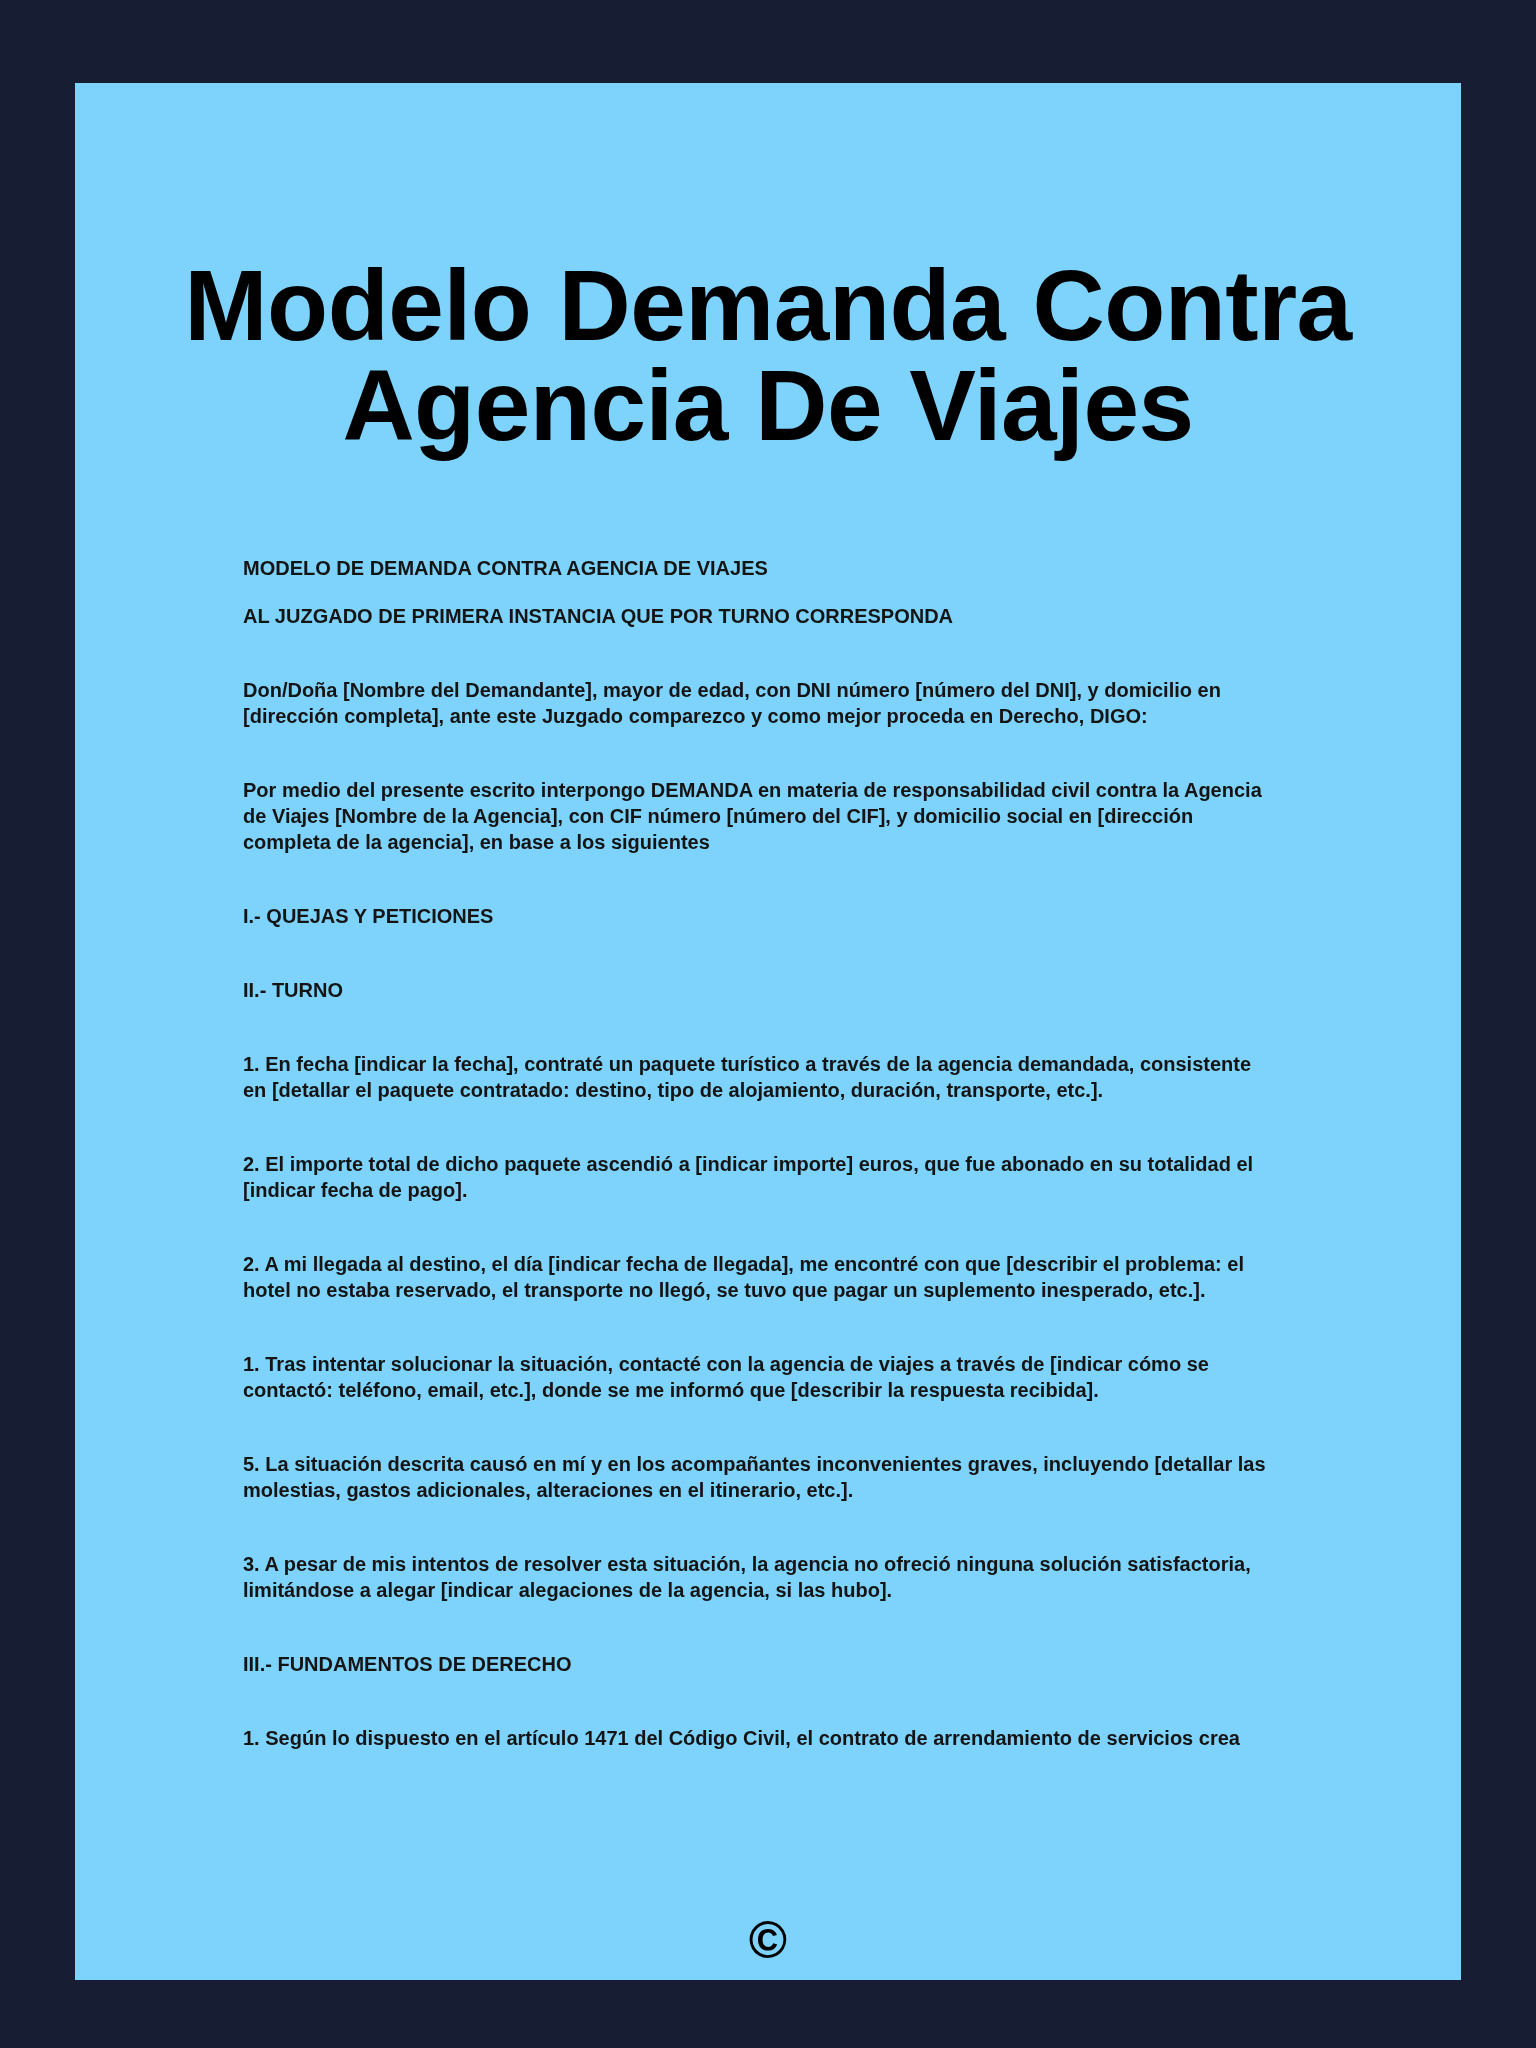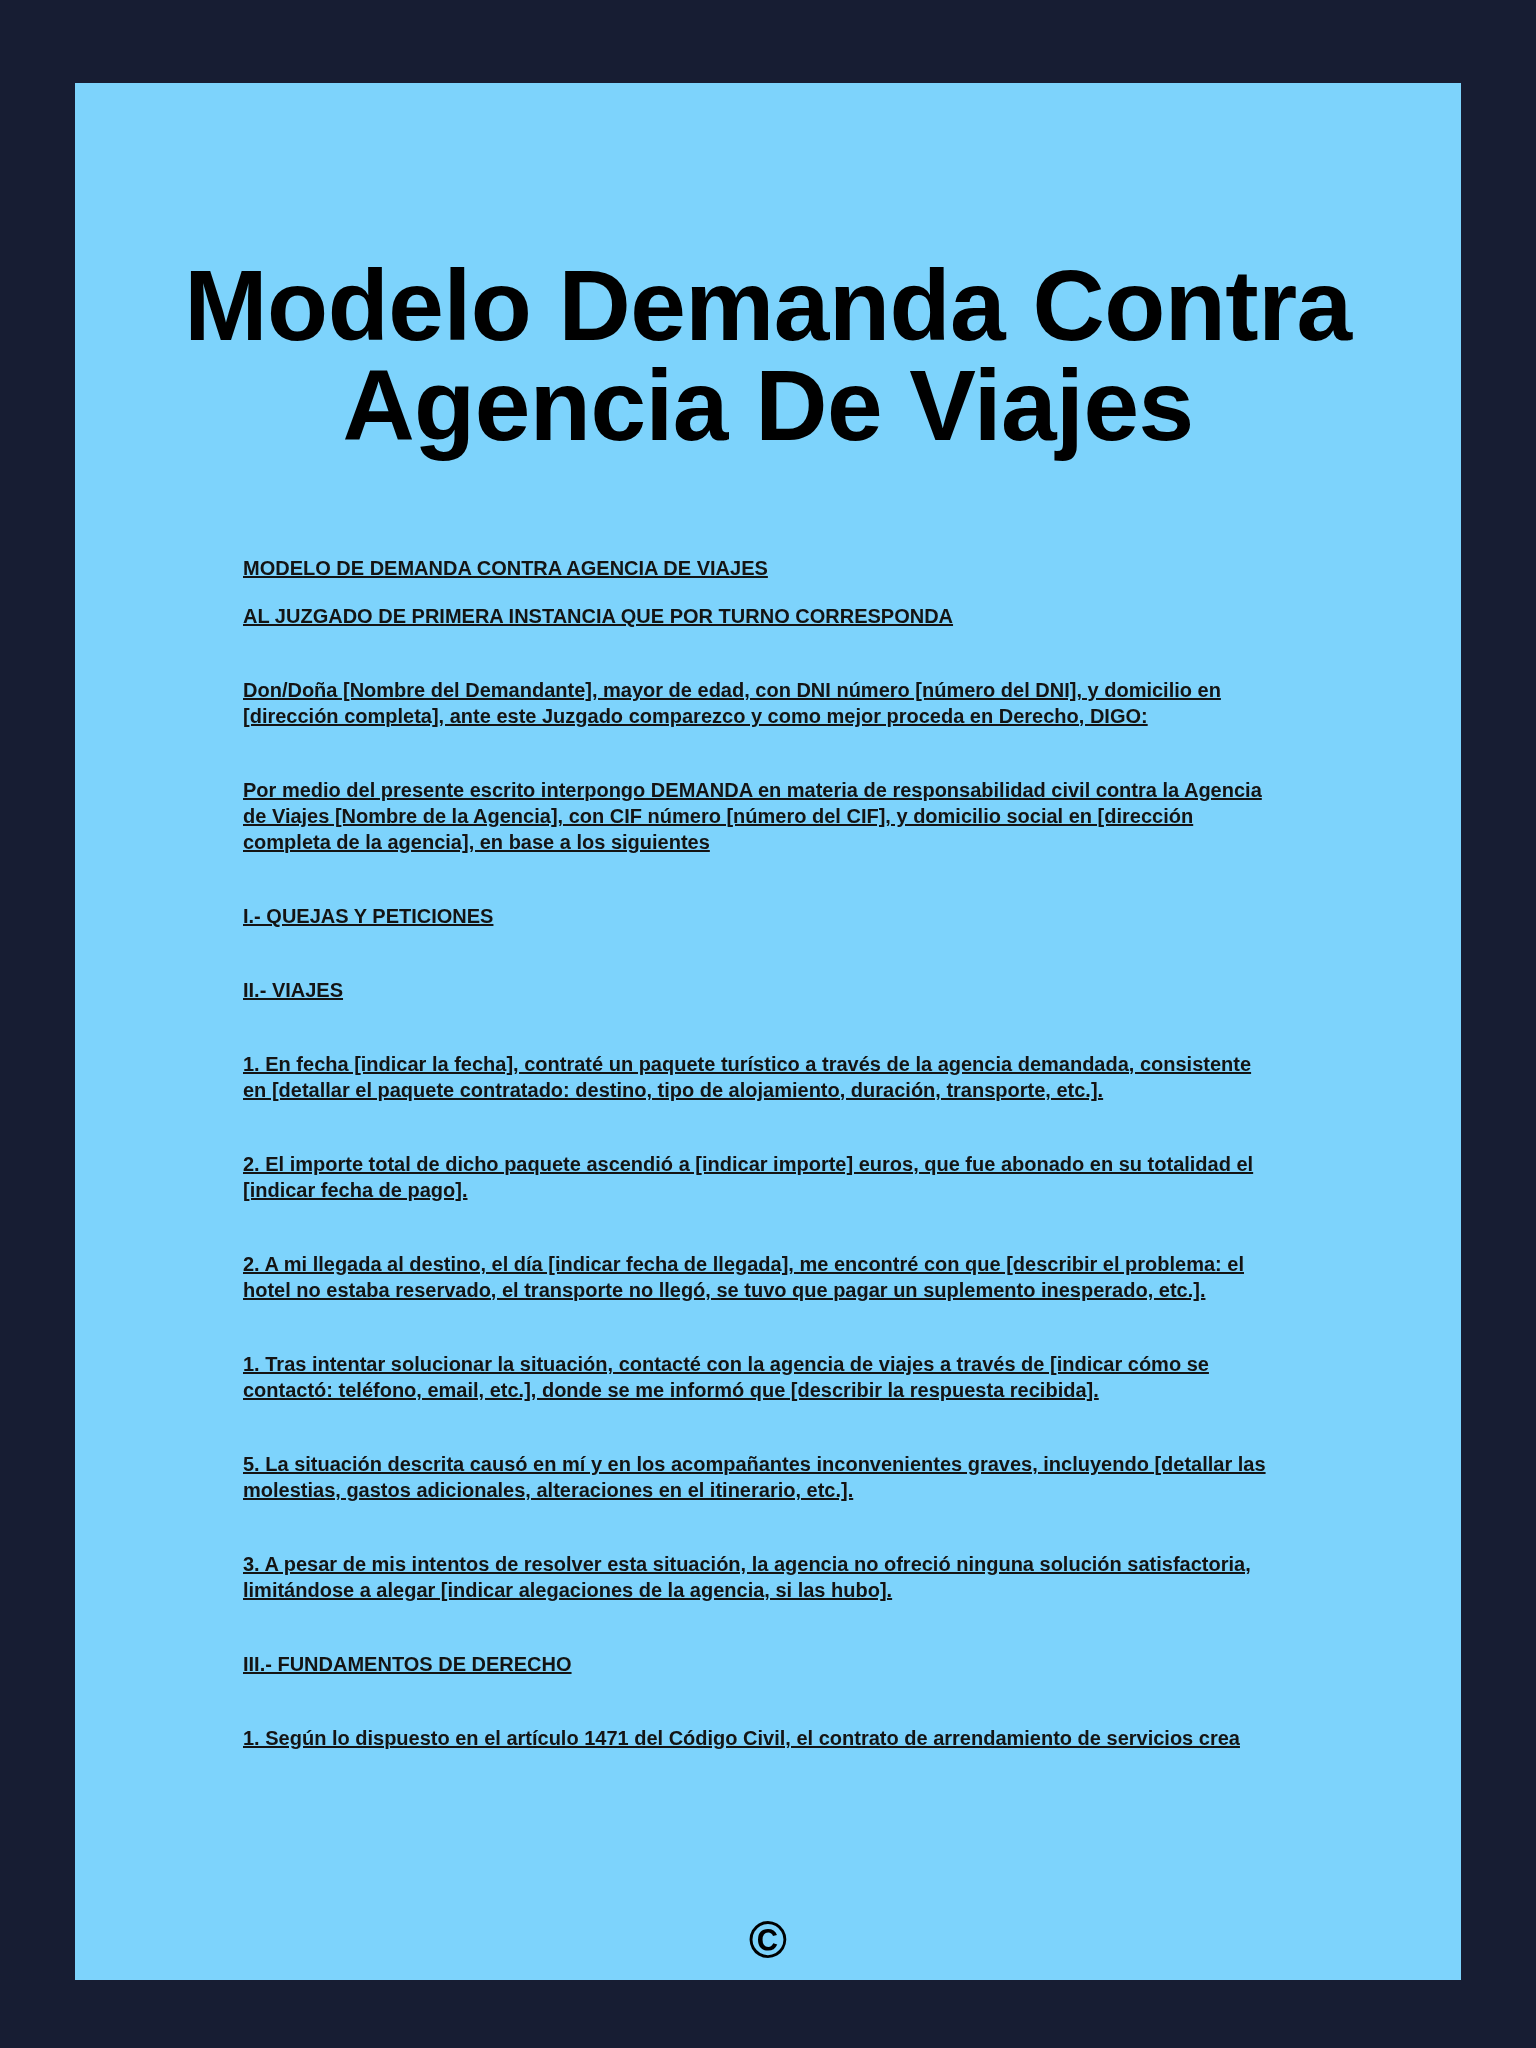--- a/index.html
+++ b/index.html
@@ -34,21 +34,21 @@
     font-weight: 700;
   }
   .doc-title .title-line { white-space: nowrap; }
   .content {
     margin-left: 168px;
     width: 1030px;
     font-size: 20px;
     line-height: 26px;
     color: #141414;
   }
-  .block { margin: 16px 0 48px 0; text-decoration: underline; }
+  .block { margin: 16px 0 48px 0; }
   .gap-sm { margin-bottom: 22px; }
   .section { margin-top: 26px; }
   .copyright {
     position: absolute;
     left: 0;
     bottom: 14px;
     width: 100%;
     text-align: center;
     font-size: 52px;
     line-height: 52px;
@@ -65,21 +65,21 @@
     <div class="title-line">Modelo Demanda Contra</div>
     <div class="title-line">Agencia De Viajes</div>
   </h1>
 
   <div class="content">
     <p class="block gap-sm">MODELO DE DEMANDA CONTRA AGENCIA DE VIAJES</p>
     <p class="block">AL JUZGADO DE PRIMERA INSTANCIA QUE POR TURNO CORRESPONDA</p>
     <p class="block">Don/Doña [Nombre del Demandante], mayor de edad, con DNI número [número del DNI], y domicilio en [dirección completa], ante este Juzgado comparezco y como mejor proceda en Derecho, DIGO:</p>
     <p class="block">Por medio del presente escrito interpongo DEMANDA en materia de responsabilidad civil contra la Agencia de Viajes [Nombre de la Agencia], con CIF número [número del CIF], y domicilio social en [dirección completa de la agencia], en base a los siguientes</p>
     <p class="block section">I.- QUEJAS Y PETICIONES</p>
-    <p class="block section">II.- VIAJES</p>
+    <p class="block section">II.- TURNO</p>
     <p class="block">1. En fecha [indicar la fecha], contraté un paquete turístico a través de la agencia demandada, consistente en [detallar el paquete contratado: destino, tipo de alojamiento, duración, transporte, etc.].</p>
     <p class="block">2. El importe total de dicho paquete ascendió a [indicar importe] euros, que fue abonado en su totalidad el [indicar fecha de pago].</p>
     <p class="block">2. A mi llegada al destino, el día [indicar fecha de llegada], me encontré con que [describir el problema: el hotel no estaba reservado, el transporte no llegó, se tuvo que pagar un suplemento inesperado, etc.].</p>
     <p class="block">1. Tras intentar solucionar la situación, contacté con la agencia de viajes a través de [indicar cómo se contactó: teléfono, email, etc.], donde se me informó que [describir la respuesta recibida].</p>
     <p class="block">5. La situación descrita causó en mí y en los acompañantes inconvenientes graves, incluyendo [detallar las molestias, gastos adicionales, alteraciones en el itinerario, etc.].</p>
     <p class="block">3. A pesar de mis intentos de resolver esta situación, la agencia no ofreció ninguna solución satisfactoria, limitándose a alegar [indicar alegaciones de la agencia, si las hubo].</p>
     <p class="block section">III.- FUNDAMENTOS DE DERECHO</p>
     <p class="block">1. Según lo dispuesto en el artículo 1471 del Código Civil, el contrato de arrendamiento de servicios crea</p>
   </div>
 

